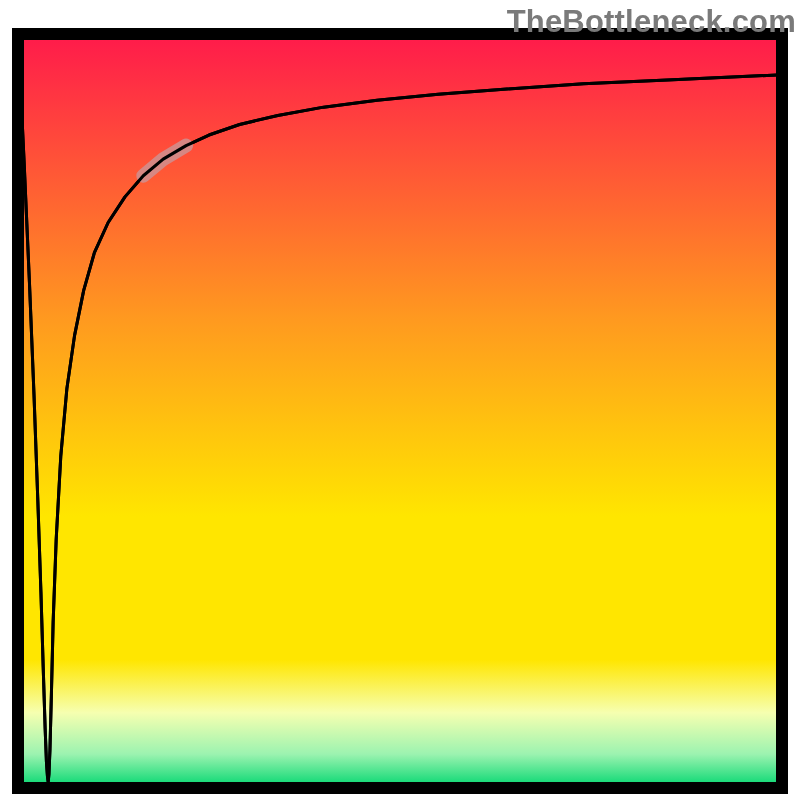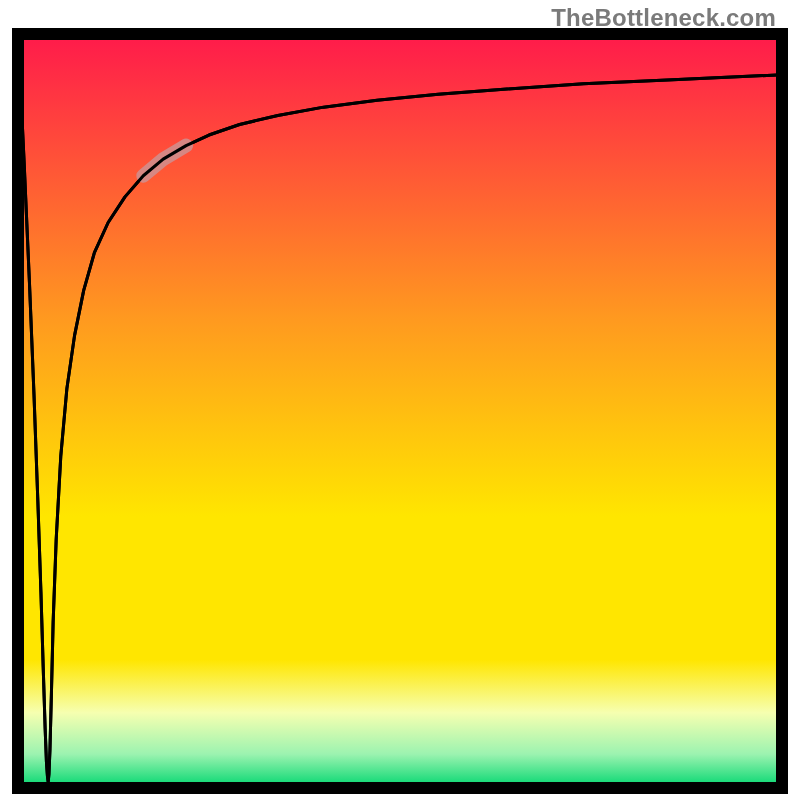--- a/index.html
+++ b/index.html
@@ -12,22 +12,22 @@
     overflow: hidden;
   }
   .chart-wrap {
     position: relative;
     width: 800px;
     height: 800px;
   }
   .watermark {
     position: absolute;
     top: 4px;
-    right: 24px;
-    font-size: 24px;
+    right: 4px;
+    font-size: 31px;
     font-weight: 600;
     color: #7a7a7a;
     letter-spacing: 0.2px;
     user-select: none;
   }
   svg.chart-svg {
     display: block;
   }
 </style>
 </head>

